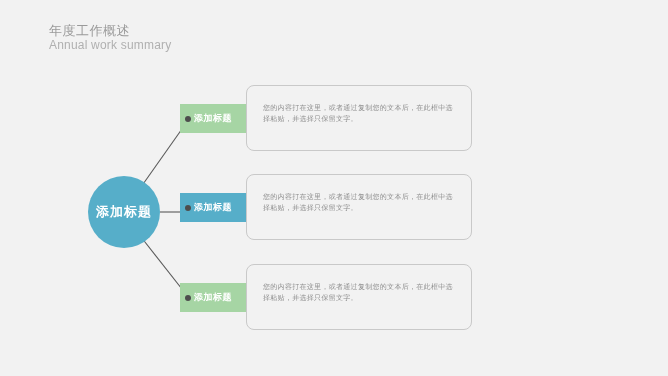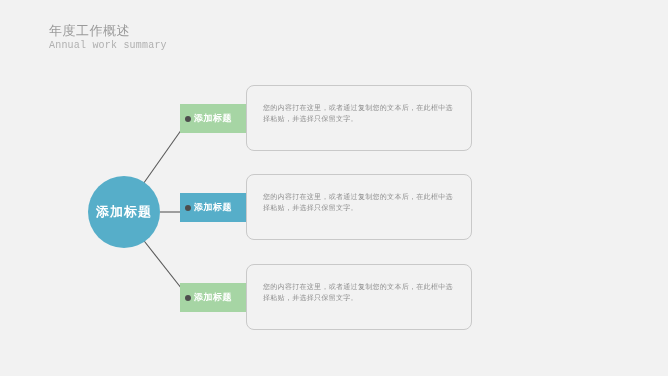--- a/index.html
+++ b/index.html
@@ -29,27 +29,26 @@
     top: 23px;
   }
   .header-title {
     font-size: 13px;
     color: #9a9a9a;
     letter-spacing: 0.5px;
     line-height: 16px;
     white-space: nowrap;
   }
   .header-subtitle {
-    font-size: 10px;
+    font-size: 12px;
     color: #b0b0b0;
     letter-spacing: 0.2px;
     line-height: 11px;
     margin-top: 1px;
     white-space: nowrap;
-    font-family: Liberation Mono, monospace;
   }
 
   
   .connectors {
     position: absolute;
     left: 0; top: 0;
     width: 668px;
     height: 376px;
     pointer-events: none;
   }

